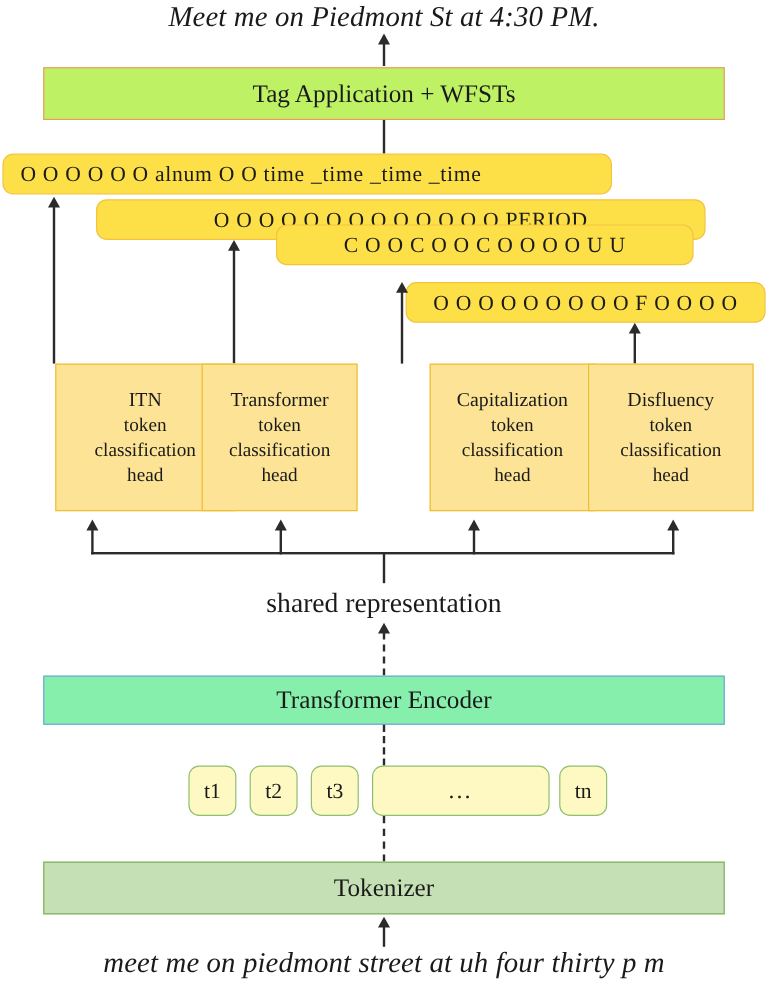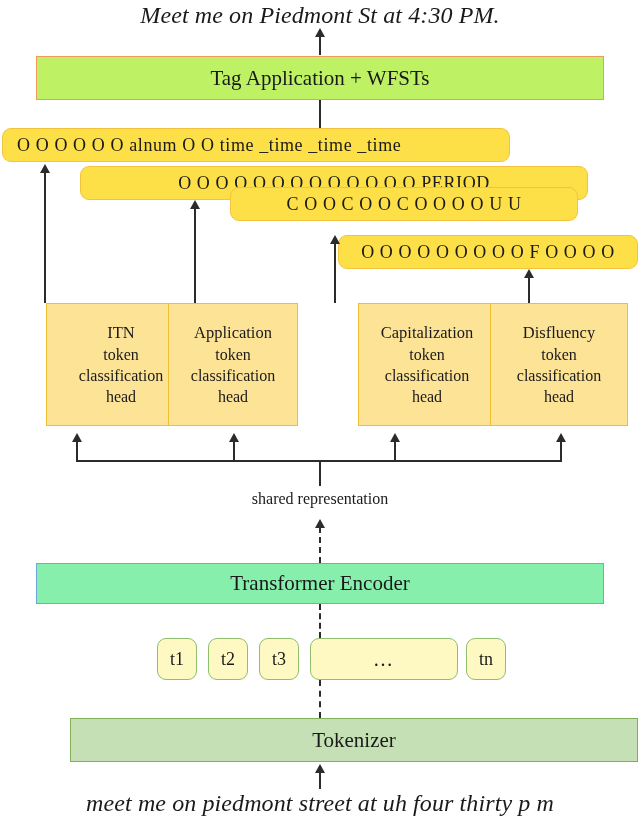--- a/index.html
+++ b/index.html
@@ -61,21 +61,20 @@
   }
 
   .tokenizer-block {
     left: 36px;
     top: 718px;
     width: 568px;
     height: 44px;
     background: #C5E0B4;
     border: 1.5px solid #7FB05A;
     font-size: 21px;
-    margin-left: 34px;
   }
 
   
   .tag-pill {
     box-sizing: border-box;
     background: #fde047;
     border: 1.5px solid #F3C33F;
     border-radius: 9px;
     display: flex;
     align-items: center;
@@ -110,21 +109,21 @@
   #head-cap  { left: 325px; width: 138px; margin-left: 33px; }
   #head-disf { left: 490px; width: 138px; }
   .head-title { font-size: 16.5px; }
 
   
   #shared-rep-label {
     left: 0;
     width: 100%;
     top: 490px;
     text-align: center;
-    font-size: 16px;
+    font-size: 23px;
   }
 
   
   .token-chip {
     box-sizing: border-box;
     background: #fef9c3;
     border: 1.5px solid #90BF6D;
     border-radius: 9px;
     display: flex;
     align-items: center;
@@ -192,21 +191,21 @@
 <div class="abs arrow-up" style="left:524px; top:269px;"></div>
 
 <div class="abs head-box" id="head-itn">
   <span class="head-title">ITN</span>
   <span>token</span>
   <span>classification</span>
   <span>head</span>
 </div>
 
 <div class="abs head-box" id="head-punc">
-  <span class="head-title">Application</span>
+  <span class="head-title">Transformer</span>
   <span>token</span>
   <span>classification</span>
   <span>head</span>
 </div>
 
 <div class="abs head-box" id="head-cap">
   <span class="head-title">Capitalization</span>
   <span>token</span>
   <span>classification</span>
   <span>head</span>

